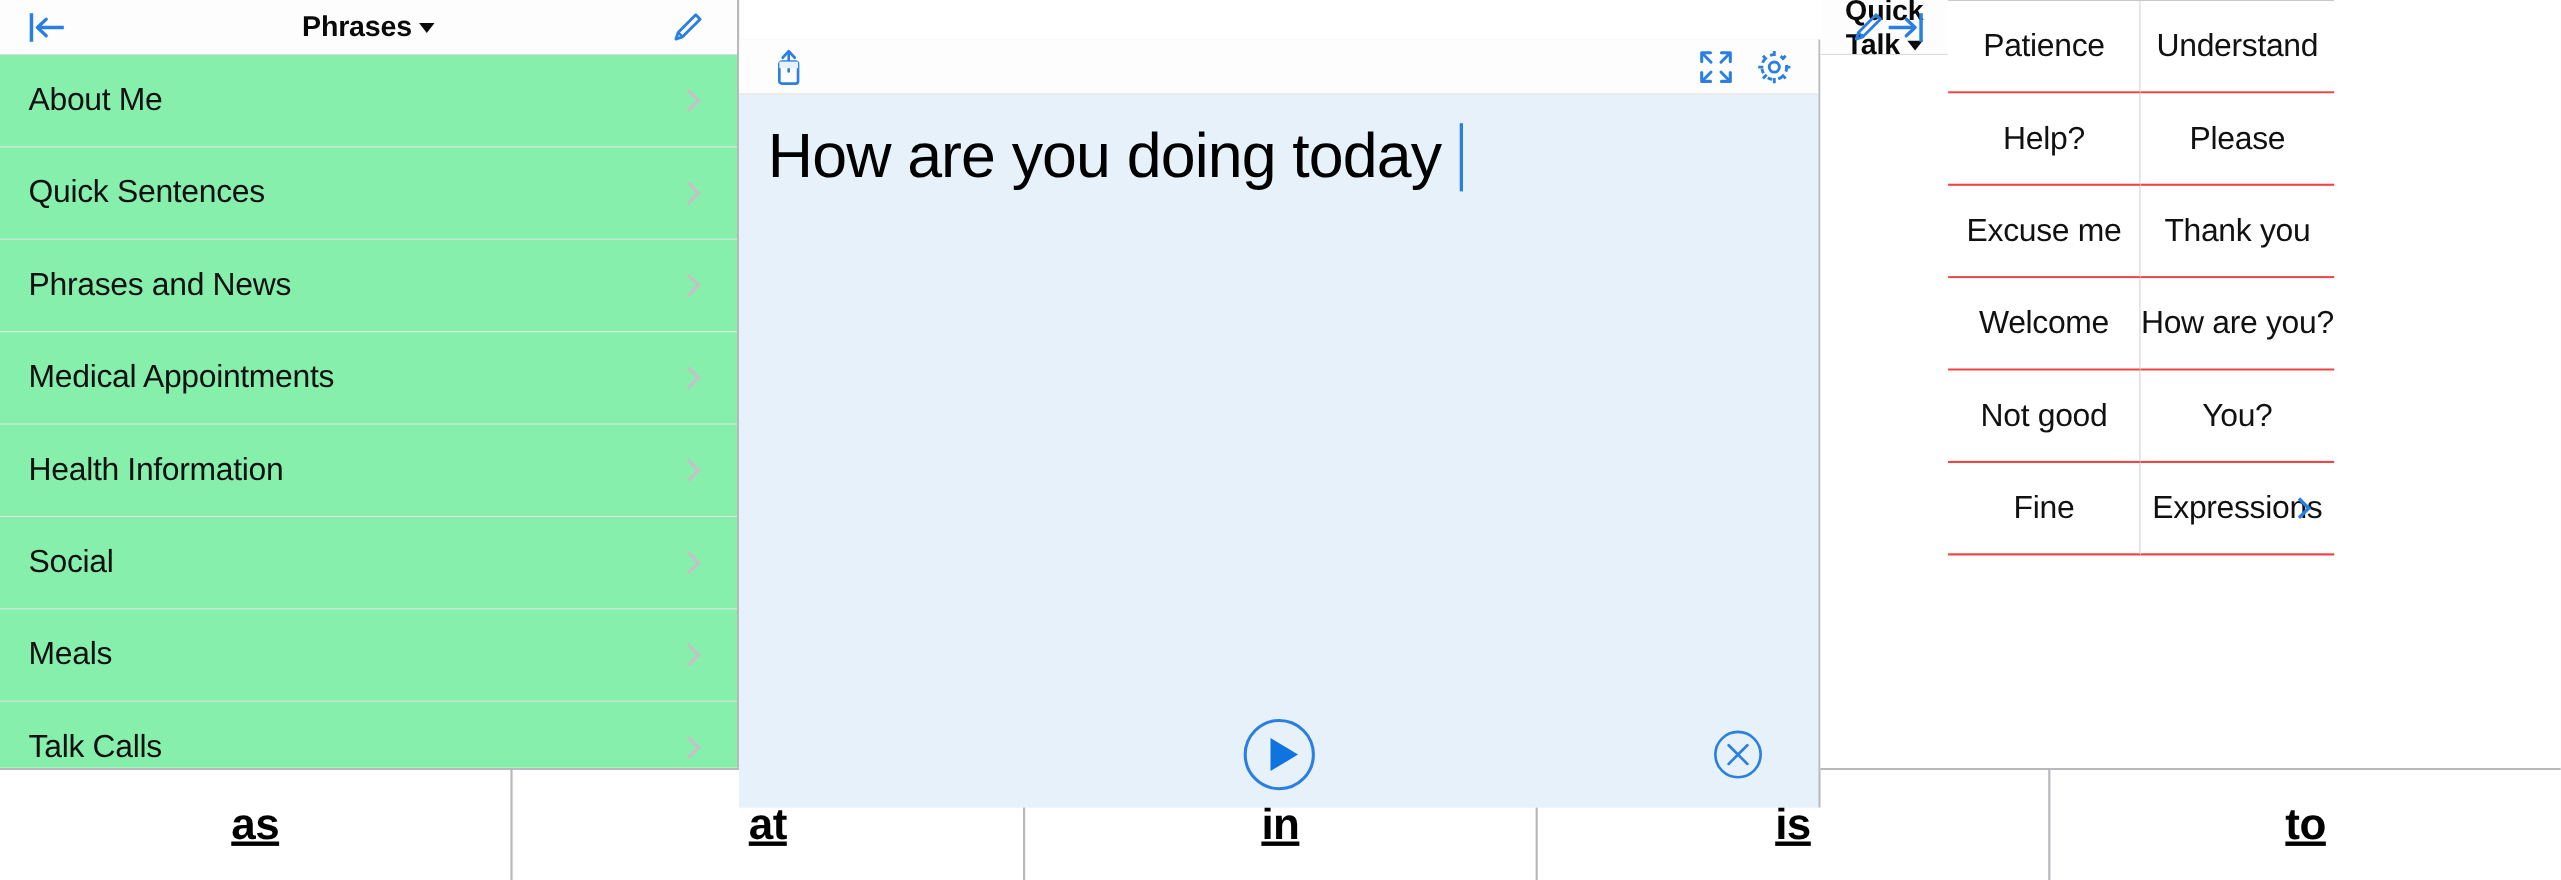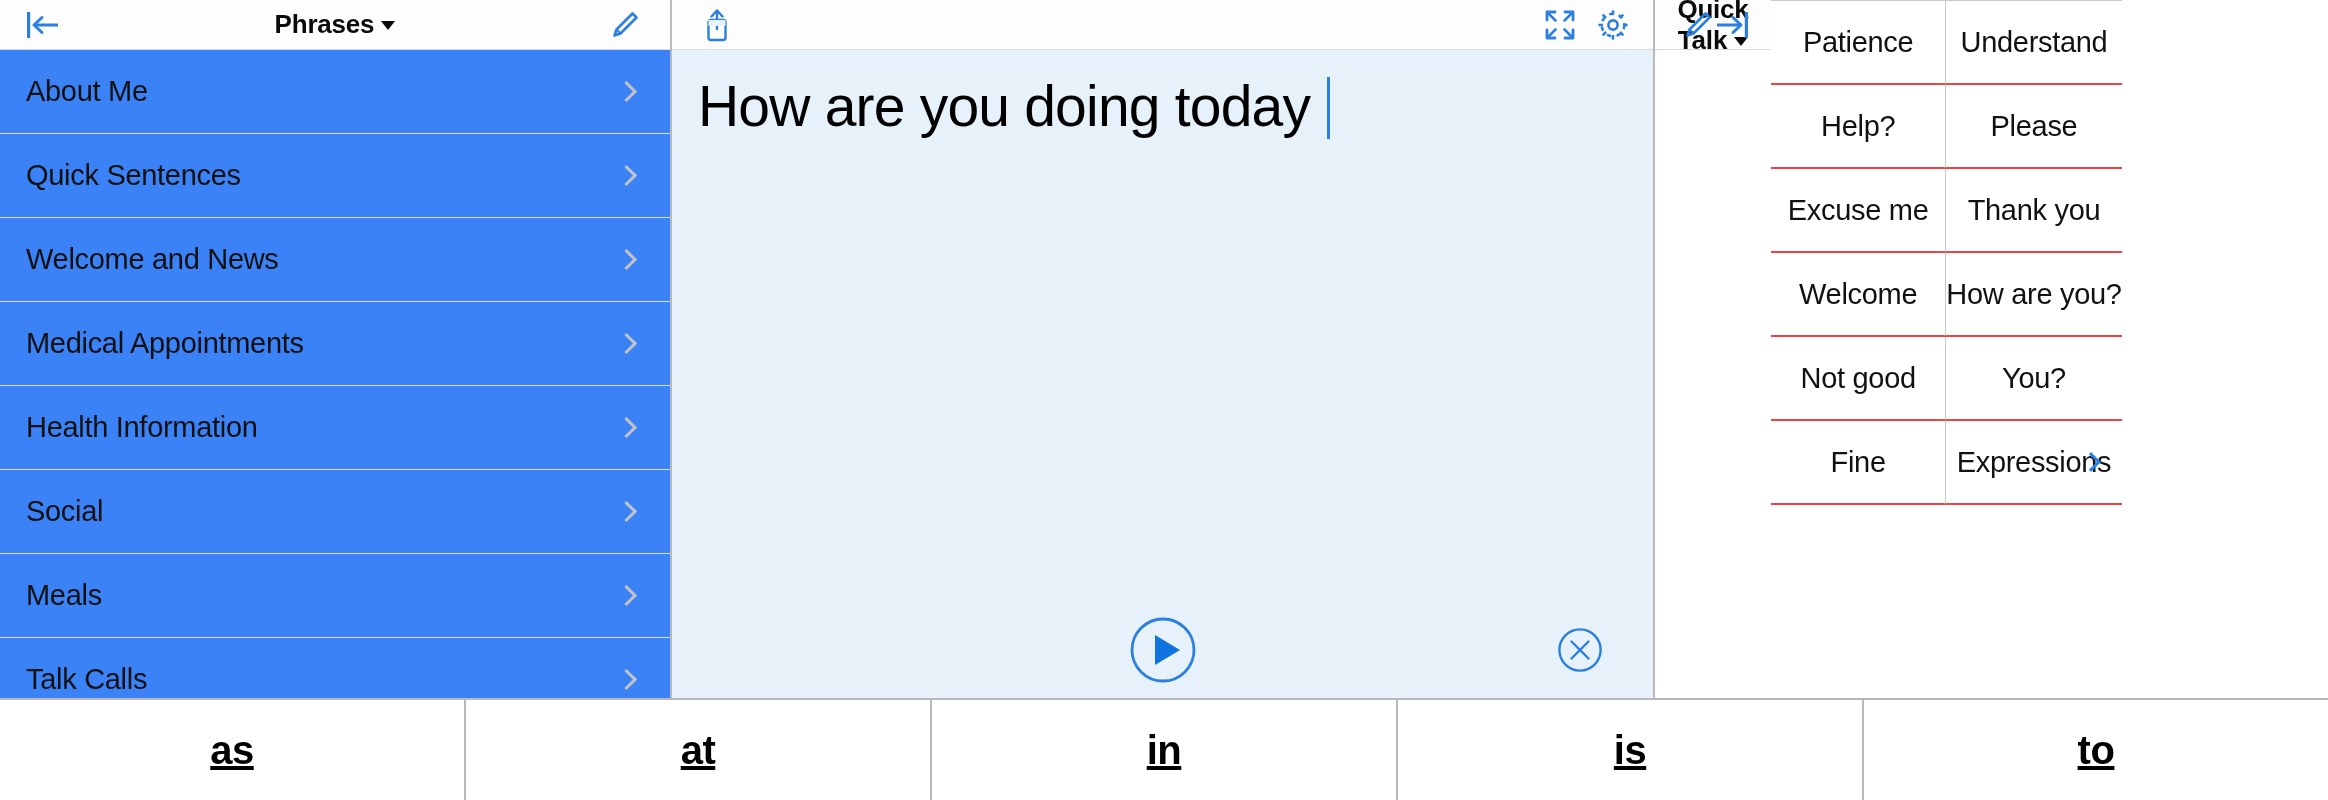--- a/index.html
+++ b/index.html
@@ -78,21 +78,21 @@
     flex: 1;
     overflow: hidden;
   }
   .sb-row {
     height: 84px;
     display: flex;
     align-items: center;
     justify-content: space-between;
     padding: 0 32px 0 26px;
     border-bottom: 1px solid #e2e2e4;
-    background: #3b82f6;
+    background: #86efac;
     cursor: pointer;
   }
   .sb-row-label {
     font-size: 29px;
     color: #111111;
     letter-spacing: -0.3px;
     white-space: nowrap;
   }
   .chev {
     width: 15px; height: 15px;
@@ -103,20 +103,21 @@
   }
 
   
   .center {
     width: 983px;
     height: 698px;
     display: flex;
     flex-direction: column;
     background: #e6f1fa;
     border-right: 2px solid #b9b9bd;
+    margin-top: 36px;
   }
   .c-toolbar {
     height: 50px;
     min-height: 50px;
     background: #fdfdfd;
     border-bottom: 1px solid #dcdcdc;
     display: flex;
     align-items: center;
     justify-content: space-between;
     padding: 0 22px 0 30px;
@@ -288,21 +289,21 @@
       <div class="sb-list">
         <div class="sb-row">
           <span class="sb-row-label">About Me</span>
           <span class="chev"></span>
         </div>
         <div class="sb-row">
           <span class="sb-row-label">Quick Sentences</span>
           <span class="chev"></span>
         </div>
         <div class="sb-row">
-          <span class="sb-row-label">Welcome and News</span>
+          <span class="sb-row-label">Phrases and News</span>
           <span class="chev"></span>
         </div>
         <div class="sb-row">
           <span class="sb-row-label">Medical Appointments</span>
           <span class="chev"></span>
         </div>
         <div class="sb-row">
           <span class="sb-row-label">Health Information</span>
           <span class="chev"></span>
         </div>

